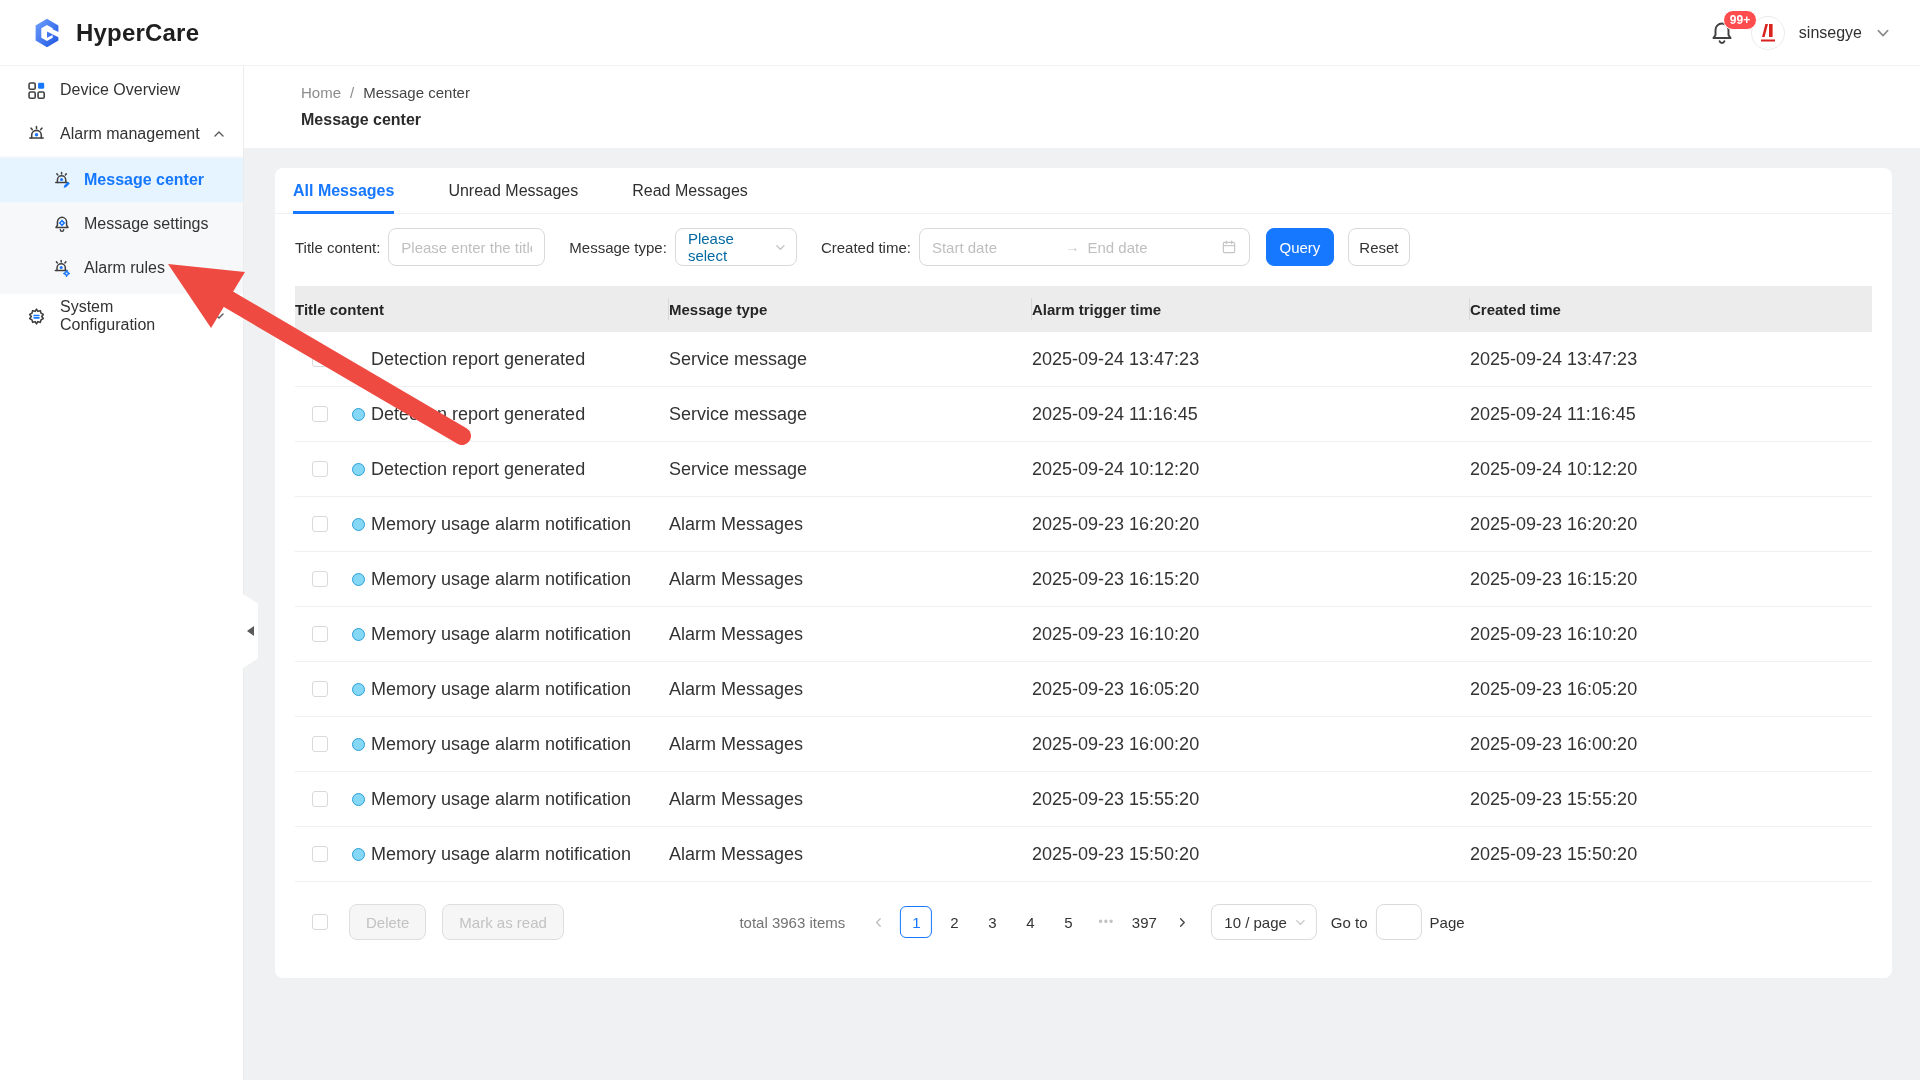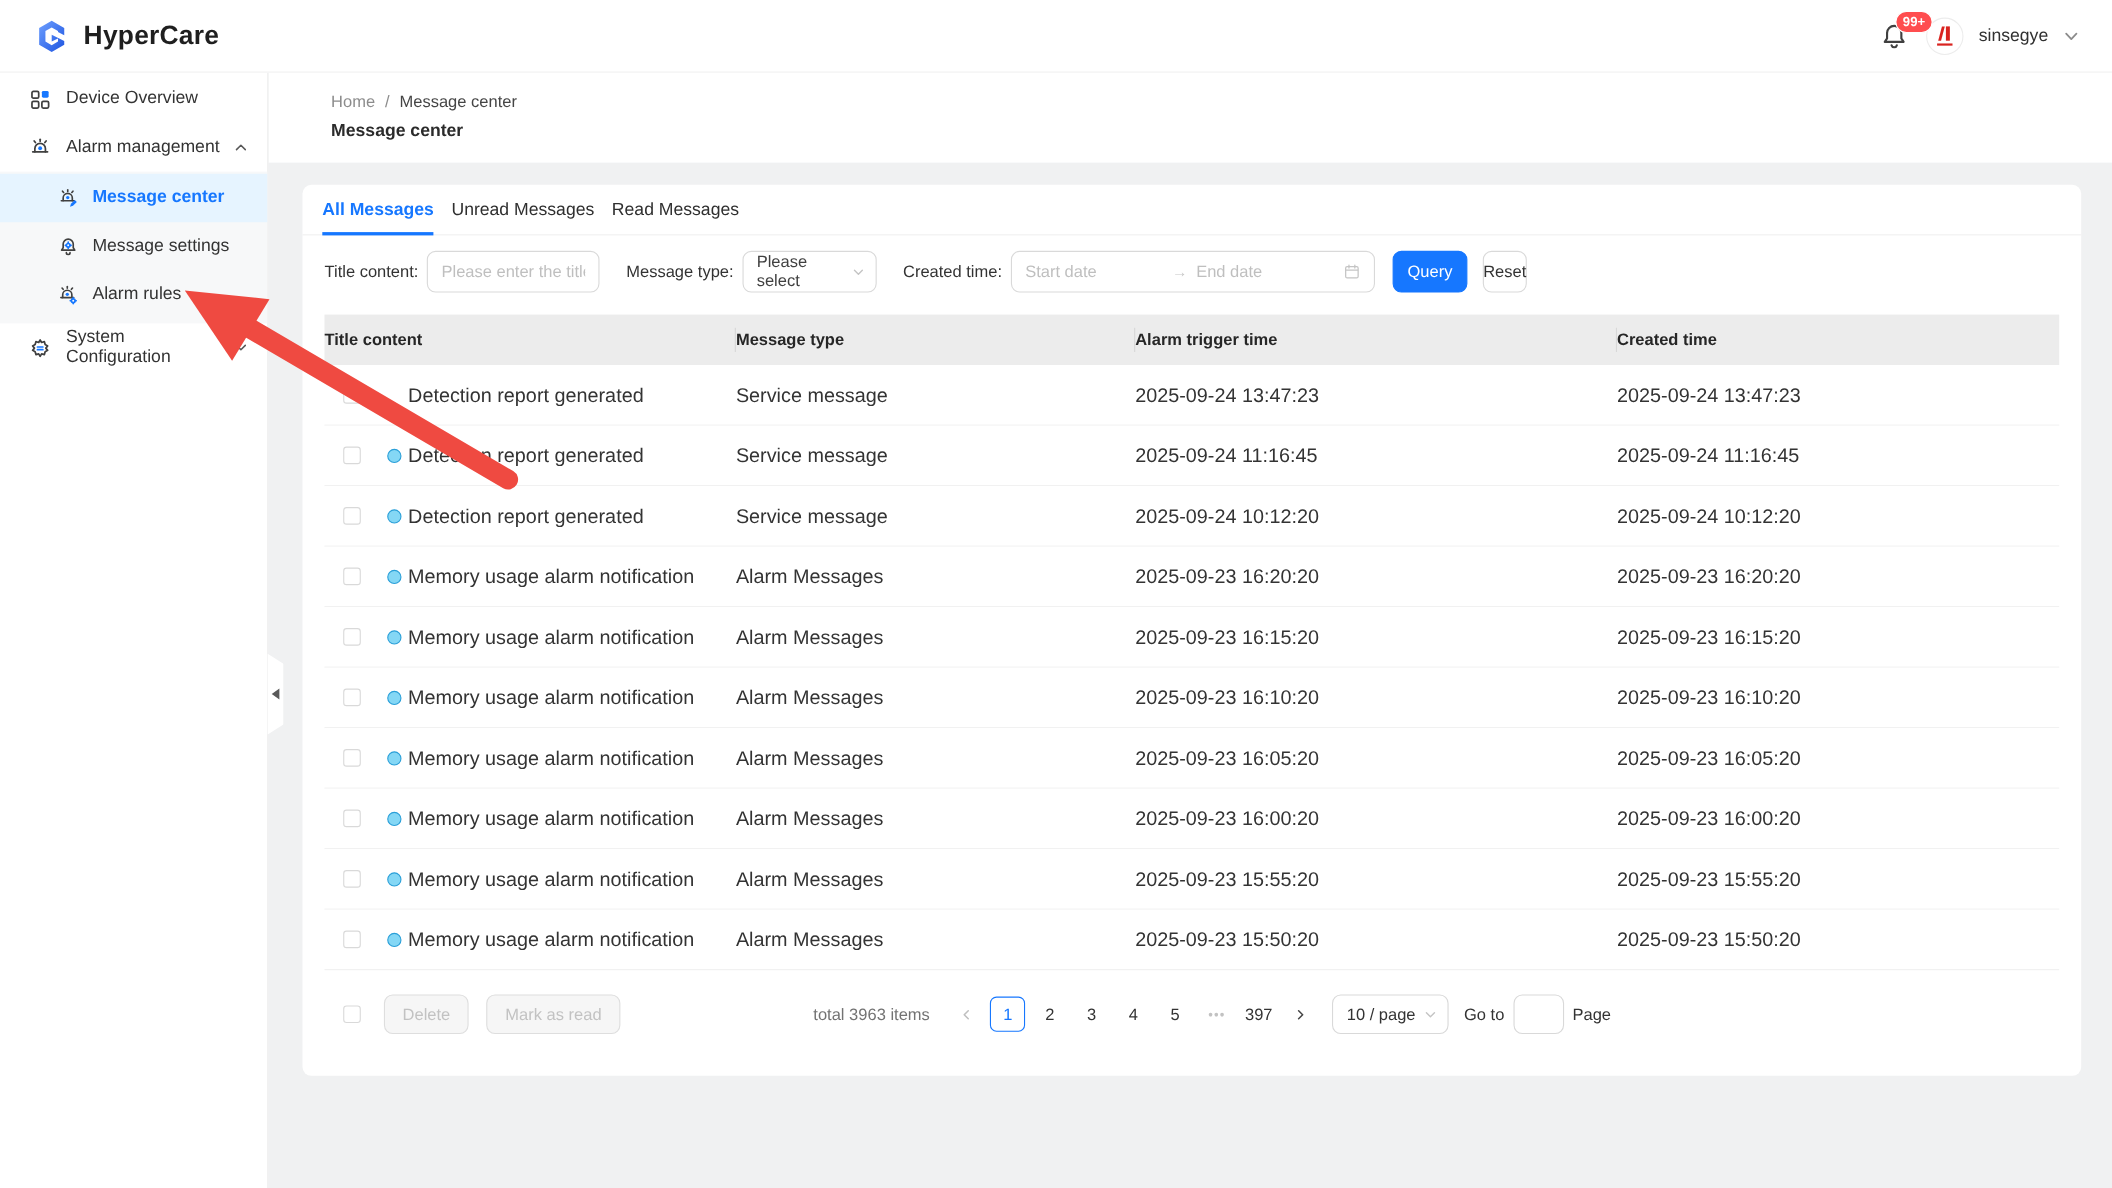--- a/index.html
+++ b/index.html
@@ -35,41 +35,41 @@
 
   .main { flex:1; display:flex; flex-direction:column; min-width:0; }
   .page-header { background:#fff; height:82px; padding:18px 0 0 57px; }
   .breadcrumb { font-size:15px; color:#8c8c8c; display:flex; gap:9px; }
   .breadcrumb .current { color:#454545; }
   .page-title { margin-top:10px; font-size:16px; font-weight:600; color:#2b2b2b; }
   .content { flex:1; background:#f0f1f2; padding:20px 28px 0 31px; }
 
   
   .card { background:#fff; border-radius:8px; padding-bottom:26px; min-height:810px; }
-  .tabs { display:flex; gap:16px; padding:0 18px; border-bottom:1px solid #f0f0f0; height:46px; align-items:stretch; }
+  .tabs { display:flex; gap:54px; padding:0 18px; border-bottom:1px solid #f0f0f0; height:46px; align-items:stretch; }
   .tab { display:flex; align-items:center; font-size:16px; color:#2f2f2f; position:relative; cursor:pointer; }
   .tab.active { color:#1677ff; font-weight:600; }
   .tab.active::after { content:""; position:absolute; left:0; right:0; bottom:-1px; height:3px; background:#1677ff; }
 
   .filter-bar { display:flex; align-items:center; padding:14px 0 12px 20px; font-size:15px; }
   .f-label { color:#333; margin-right:8px; white-space:nowrap; }
   .f-input { width:157px; height:38px; border:1px solid #d9d9d9; border-radius:8px; padding:0 12px; font-size:15px;
              color:#333; outline:none; font-family:inherit; }
   .f-input::placeholder { color:#bfbfbf; }
   .f-gap { width:24px; flex:none; }
   .f-select { width:122px; height:38px; border:1px solid #d9d9d9; border-radius:8px; display:flex; align-items:center;
-              justify-content:space-between; padding:0 10px 0 12px; color:#404040; cursor:pointer; background:#fff; }
+              justify-content:space-between; padding:0 10px 0 12px; color:#0369a1; cursor:pointer; background:#fff; }
   .f-range { width:331px; height:38px; border:1px solid #d9d9d9; border-radius:8px; display:flex; align-items:center;
              padding:0 12px; gap:8px; background:#fff; }
   .f-range .ph { color:#bfbfbf; flex:1; cursor:text; }
   .f-range .arrow { color:#c8c8c8; font-size:14px; }
   .btn { height:38px; border-radius:8px; font-size:15px; display:inline-flex; align-items:center; justify-content:center;
          cursor:pointer; font-family:inherit; }
   .btn-primary { background:#1677ff; color:#fff; border:1px solid #1677ff; width:68px; margin-left:16px; }
-  .btn-default { background:#fff; color:#333; border:1px solid #d9d9d9; width:40px; margin-left:14px; }
+  .btn-default { background:#fff; color:#333; border:1px solid #d9d9d9; width:62px; margin-left:14px; }
 
   
   .table { margin:8px 20px 0; }
   .thead, .trow { display:grid; grid-template-columns:374px 363px 438px 1fr; align-items:center; }
   .thead { height:46px; background:#ececec; font-size:15px; font-weight:700; color:#262626; }
   .hcell { position:relative; }
   .hcell.first { }
   .hcell:not(:last-child)::after { content:""; position:absolute; right:0; top:50%; transform:translateY(-50%);
                                    width:1px; height:22px; background:#d8d8d8; }
   .trow { height:55px; border-bottom:1px solid #f0f0f0; font-size:18px; color:#333; background:#fff; }

